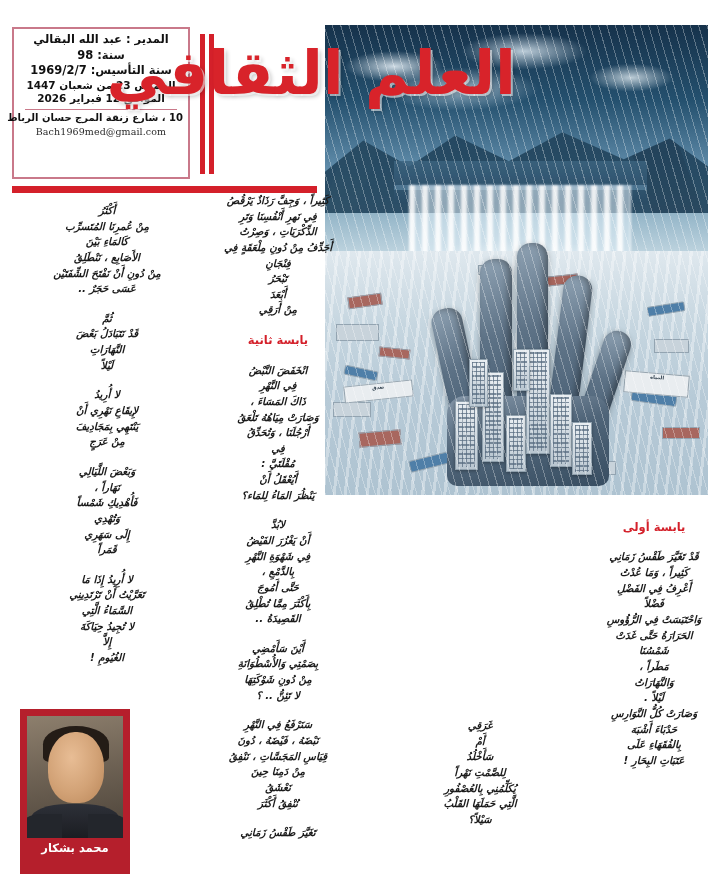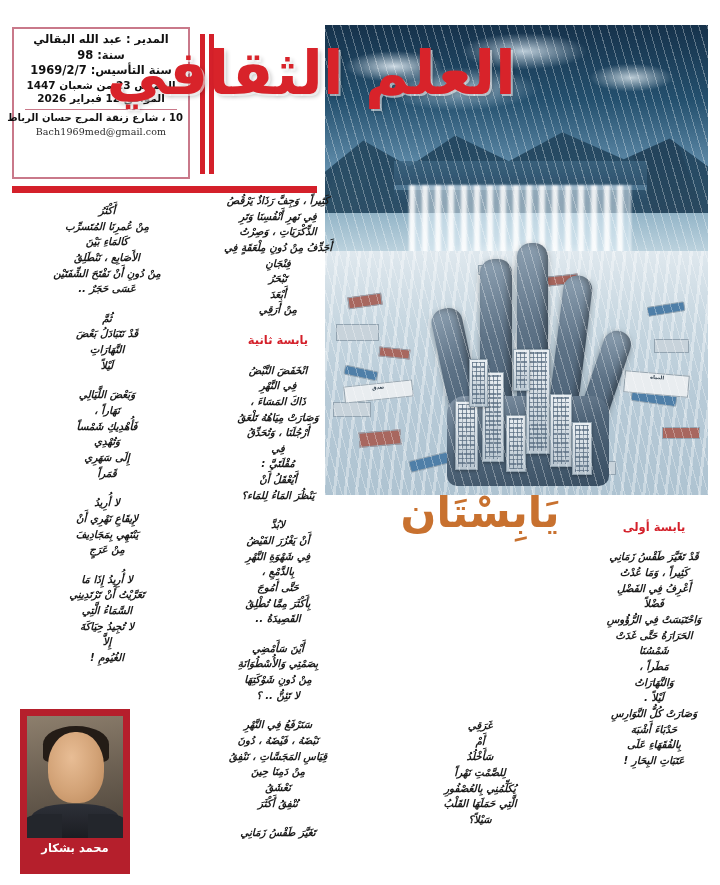--- a/index.html
+++ b/index.html
@@ -363,51 +363,50 @@
 
 <div class="red-bars">
   <span></span>
   <span></span>
 </div>
 <div class="red-underline"></div>
 
 <div class="paper-title">العلم الثقافي</div>
 
 <div class="headline">
-  <div class="hl-1">يَابِسْتَان</div>
 </div>
 
 <div class="col col-1">
   <div class="stanza">
       <p>أَكْثَرُ
 مِنْ عُمرِنَا المُتَسرِّب
 كَالمَاءِ بَيْنَ
 الأَصَابِع ، نَنْطَلِقُ
 مِنْ دُونِ أَنْ نَفْتَحَ الشِّفَتَيْن
 عَسَى حَجَرٌ ..</p>
     </div>
   <div class="stanza">
       <p>ثُمَّ
 قَدْ نَتَبَادَلُ بَعْضَ
 النَّهَارَاتِ
 لَيْلاً</p>
     </div>
   <div class="stanza">
+      <p>لا أُرِيدُ
+لإِيقَاعِ نَهْرِي أَنْ
+يَنْتَهِي بِمَجَادِيفَ
+مِنْ عَرَجٍ</p>
+    </div>
+  <div class="stanza">
       <p>وَبَعْضَ اللَّيَالِي
 نَهَاراً ،
 فَأُهْدِيكِ شَمْساً
 وَتُهْدِي
 إِلَى سَهَرِي
 قَمَراً</p>
-    </div>
-  <div class="stanza">
-      <p>لا أُرِيدُ
-لإِيقَاعِ نَهْرِي أَنْ
-يَنْتَهِي بِمَجَادِيفَ
-مِنْ عَرَجٍ</p>
     </div>
   <div class="stanza">
       <p>لا أُرِيدُ إِذَا مَا
 تَعَرَّيْتُ أَنْ تَرْتَدِينِي
 السَّمَاءُ الَّتِي
 لا تُجِيدُ حِيَاكَةَ
 إِلاَّ
 الغُيُومِ !</p>
     </div>
 </div>

